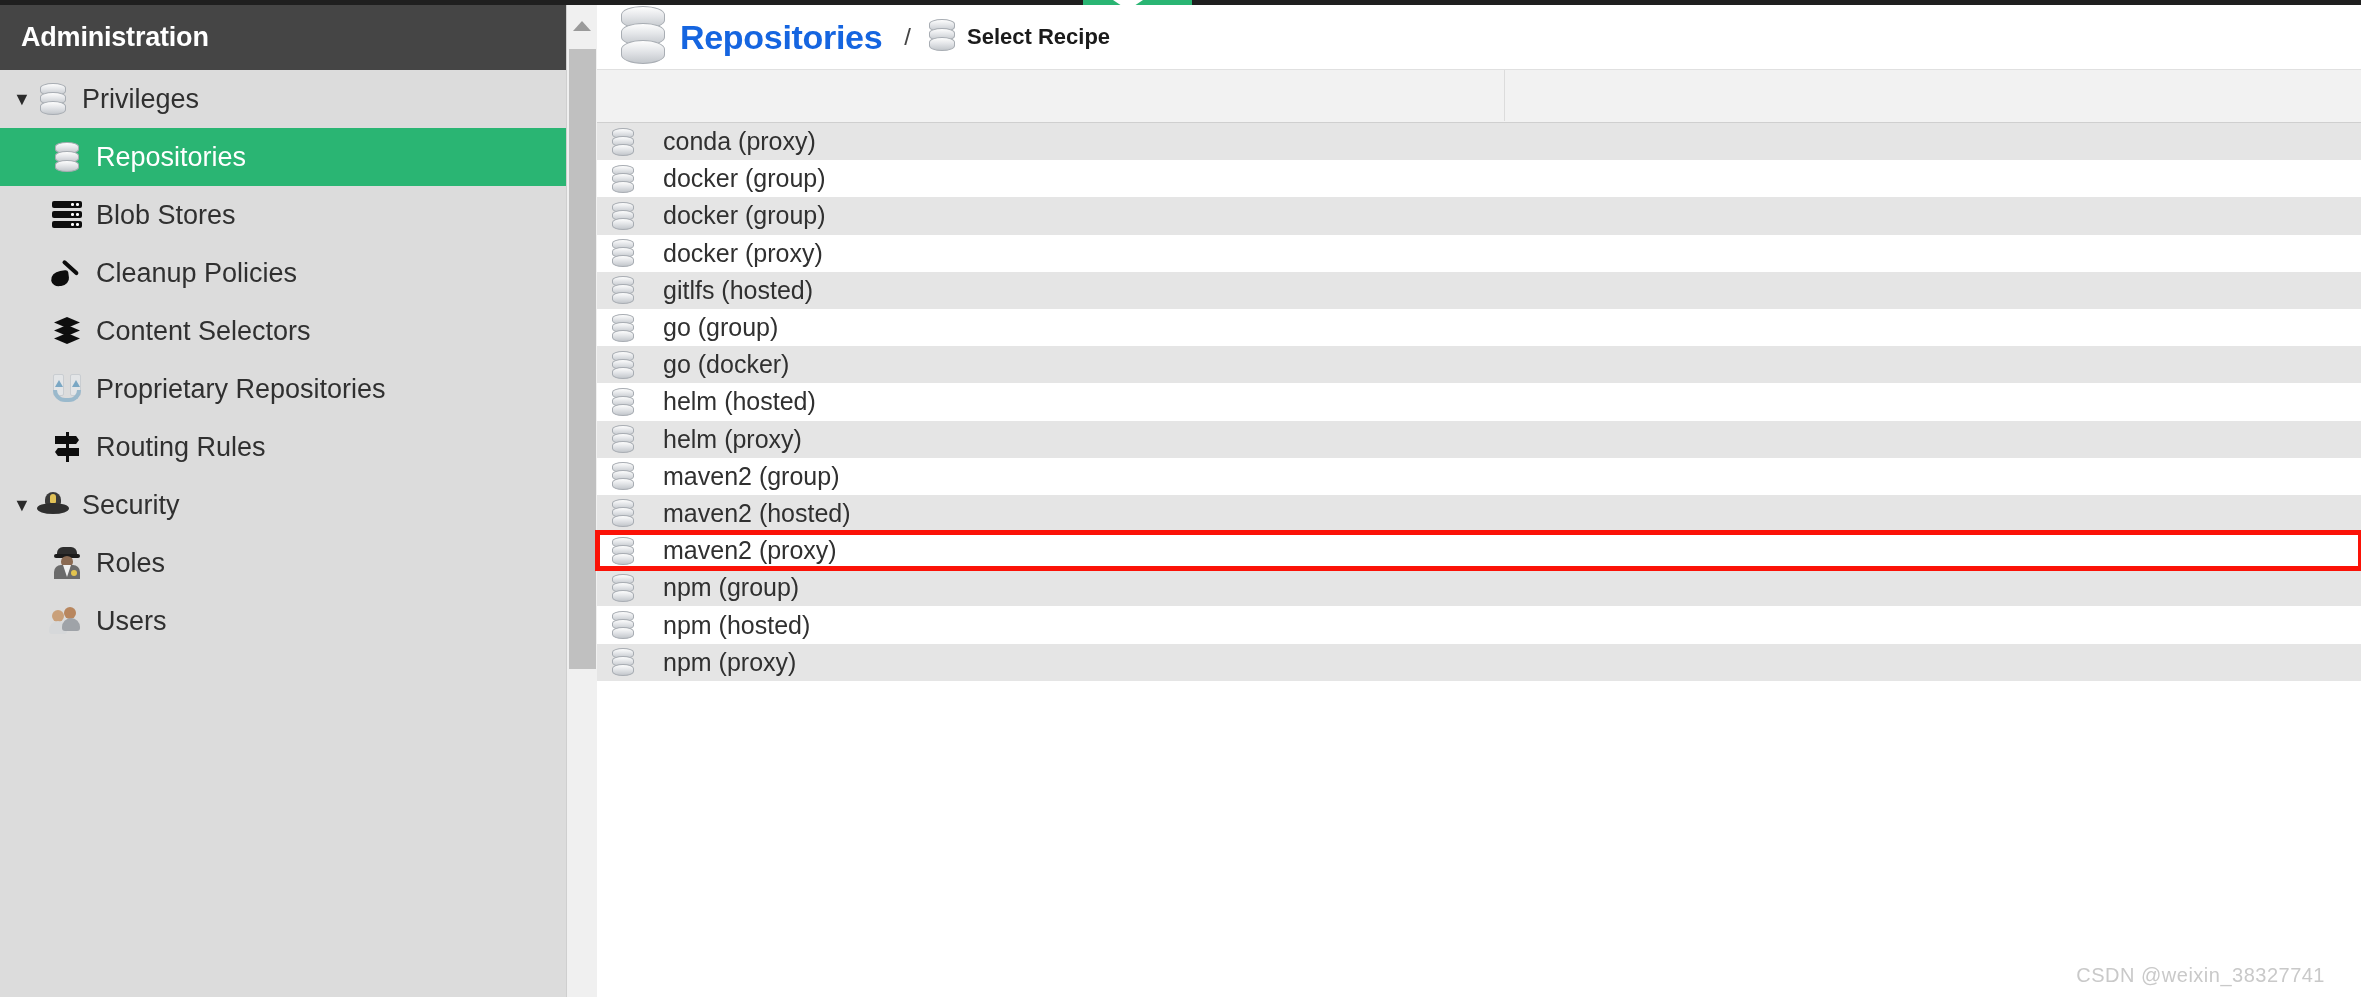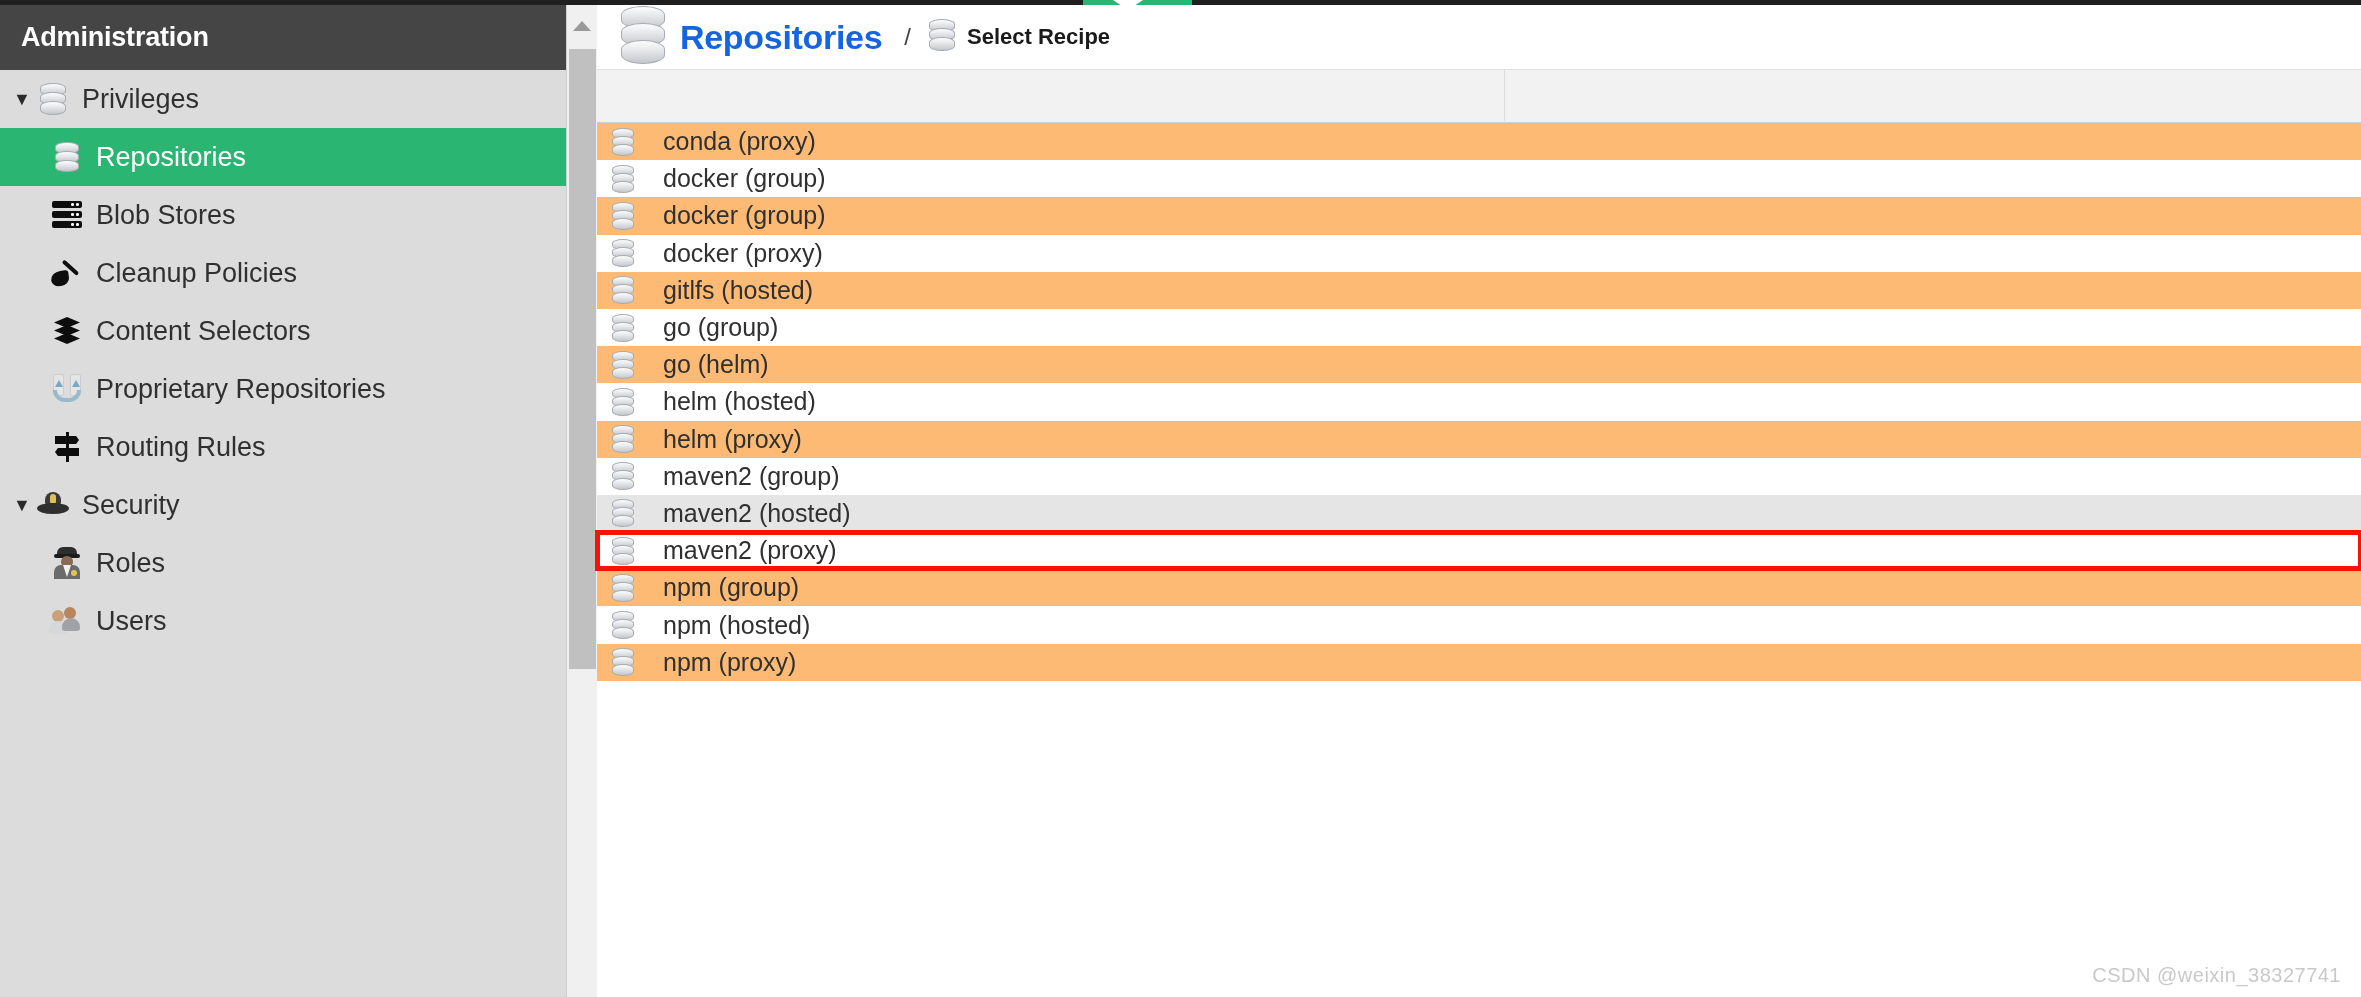--- a/index.html
+++ b/index.html
@@ -400,21 +400,21 @@
   }
 
   .row {
     display: flex;
     align-items: center;
     height: 37.2px;
     background: #ffffff;
     cursor: pointer;
     position: relative;
   }
-  .row.alt { background: #fdba74; }
+  .row.alt { background: #e5e5e5; }
   .row.hovered { background: #e5e5e5; }
   .row.boxed {
     background: #ffffff;
     outline: 5px solid #fb1207;
     outline-offset: -3px;
     z-index: 5;
   }
   .row-icon {
     width: 51px;
     flex: 0 0 51px;
@@ -424,21 +424,21 @@
   }
   .row-label {
     padding-left: 15px;
     font-size: 25px;
     color: #303030;
     white-space: nowrap;
   }
 
   .watermark {
     position: absolute;
-    right: 20px;
+    right: 36px;
     bottom: 10px;
     font-size: 20px;
     color: #c9c9c9;
     letter-spacing: 0.5px;
     user-select: none;
     margin-top: 22px;
   }
 </style>
 </head>
 <body>
@@ -682,21 +682,21 @@
             <div class="row-label">go (group)</div>
           </div>
           <div class="row alt">
             <div class="row-icon">
               <span class="db db-22">
                 <span class="seg s1"></span>
                 <span class="seg s2"></span>
                 <span class="seg s3"></span>
               </span>
             </div>
-            <div class="row-label">go (helm)</div>
+            <div class="row-label">go (docker)</div>
           </div>
           <div class="row">
             <div class="row-icon">
               <span class="db db-22">
                 <span class="seg s1"></span>
                 <span class="seg s2"></span>
                 <span class="seg s3"></span>
               </span>
             </div>
             <div class="row-label">helm (hosted)</div>

